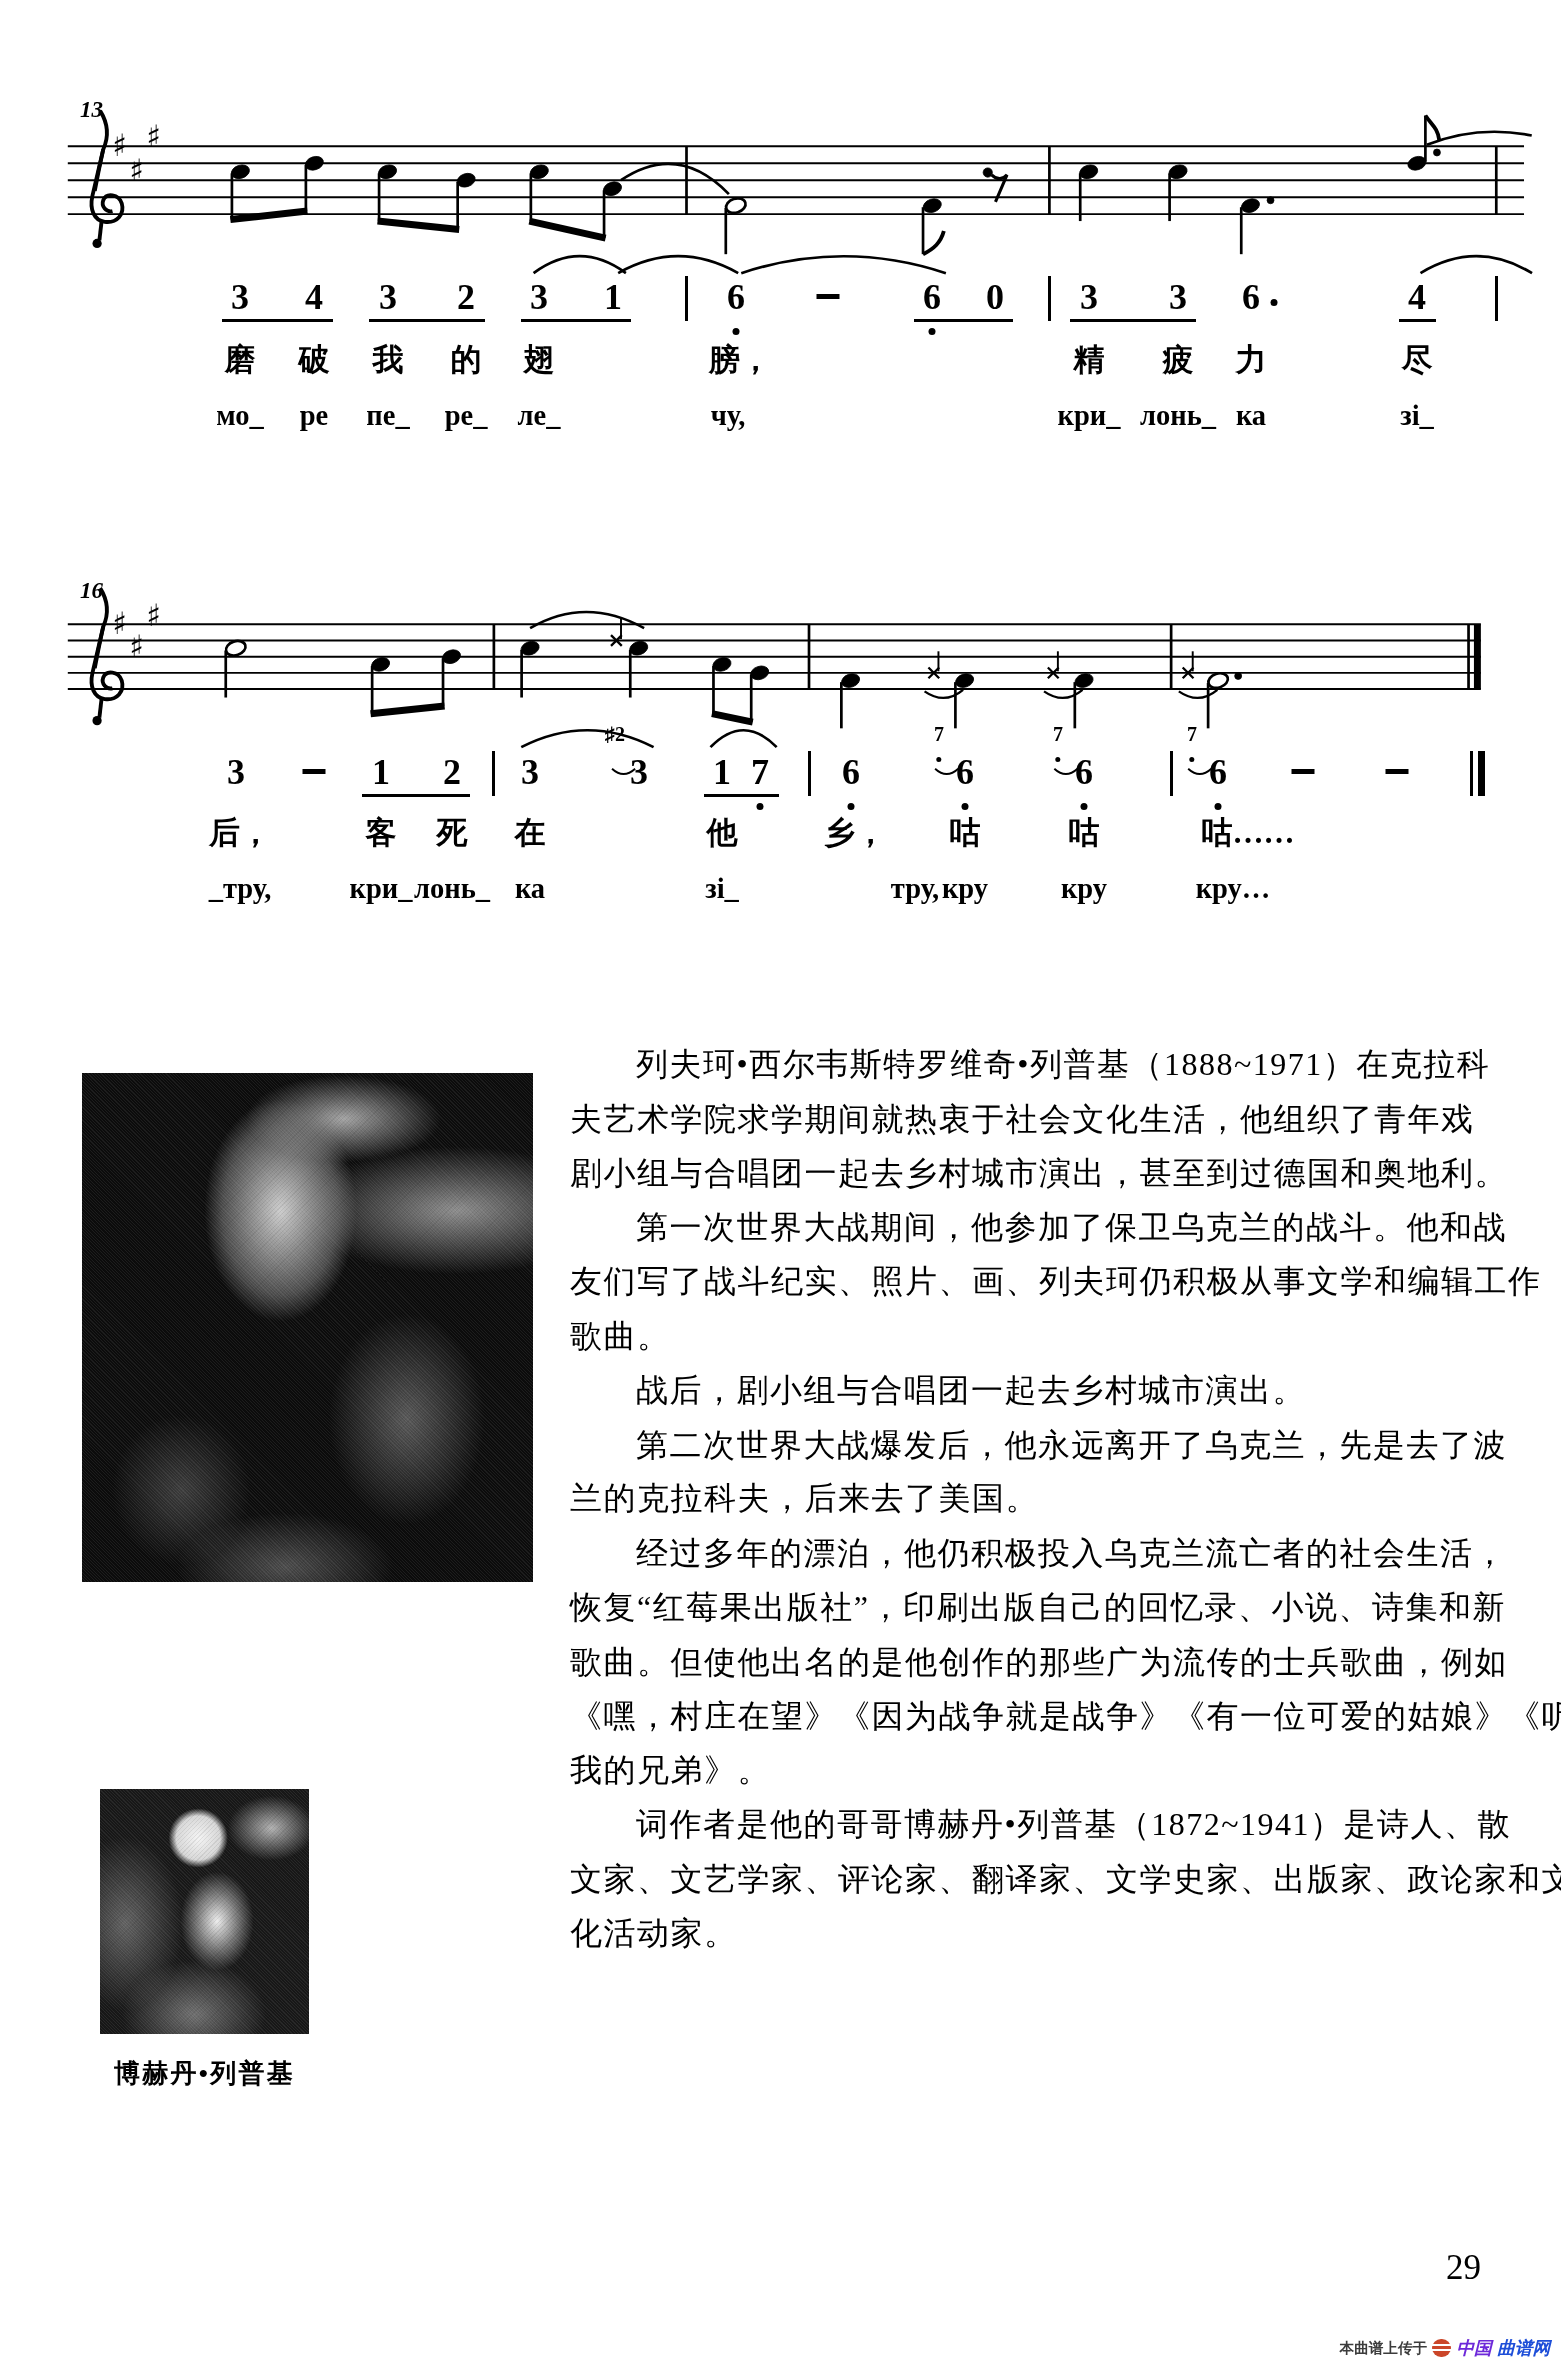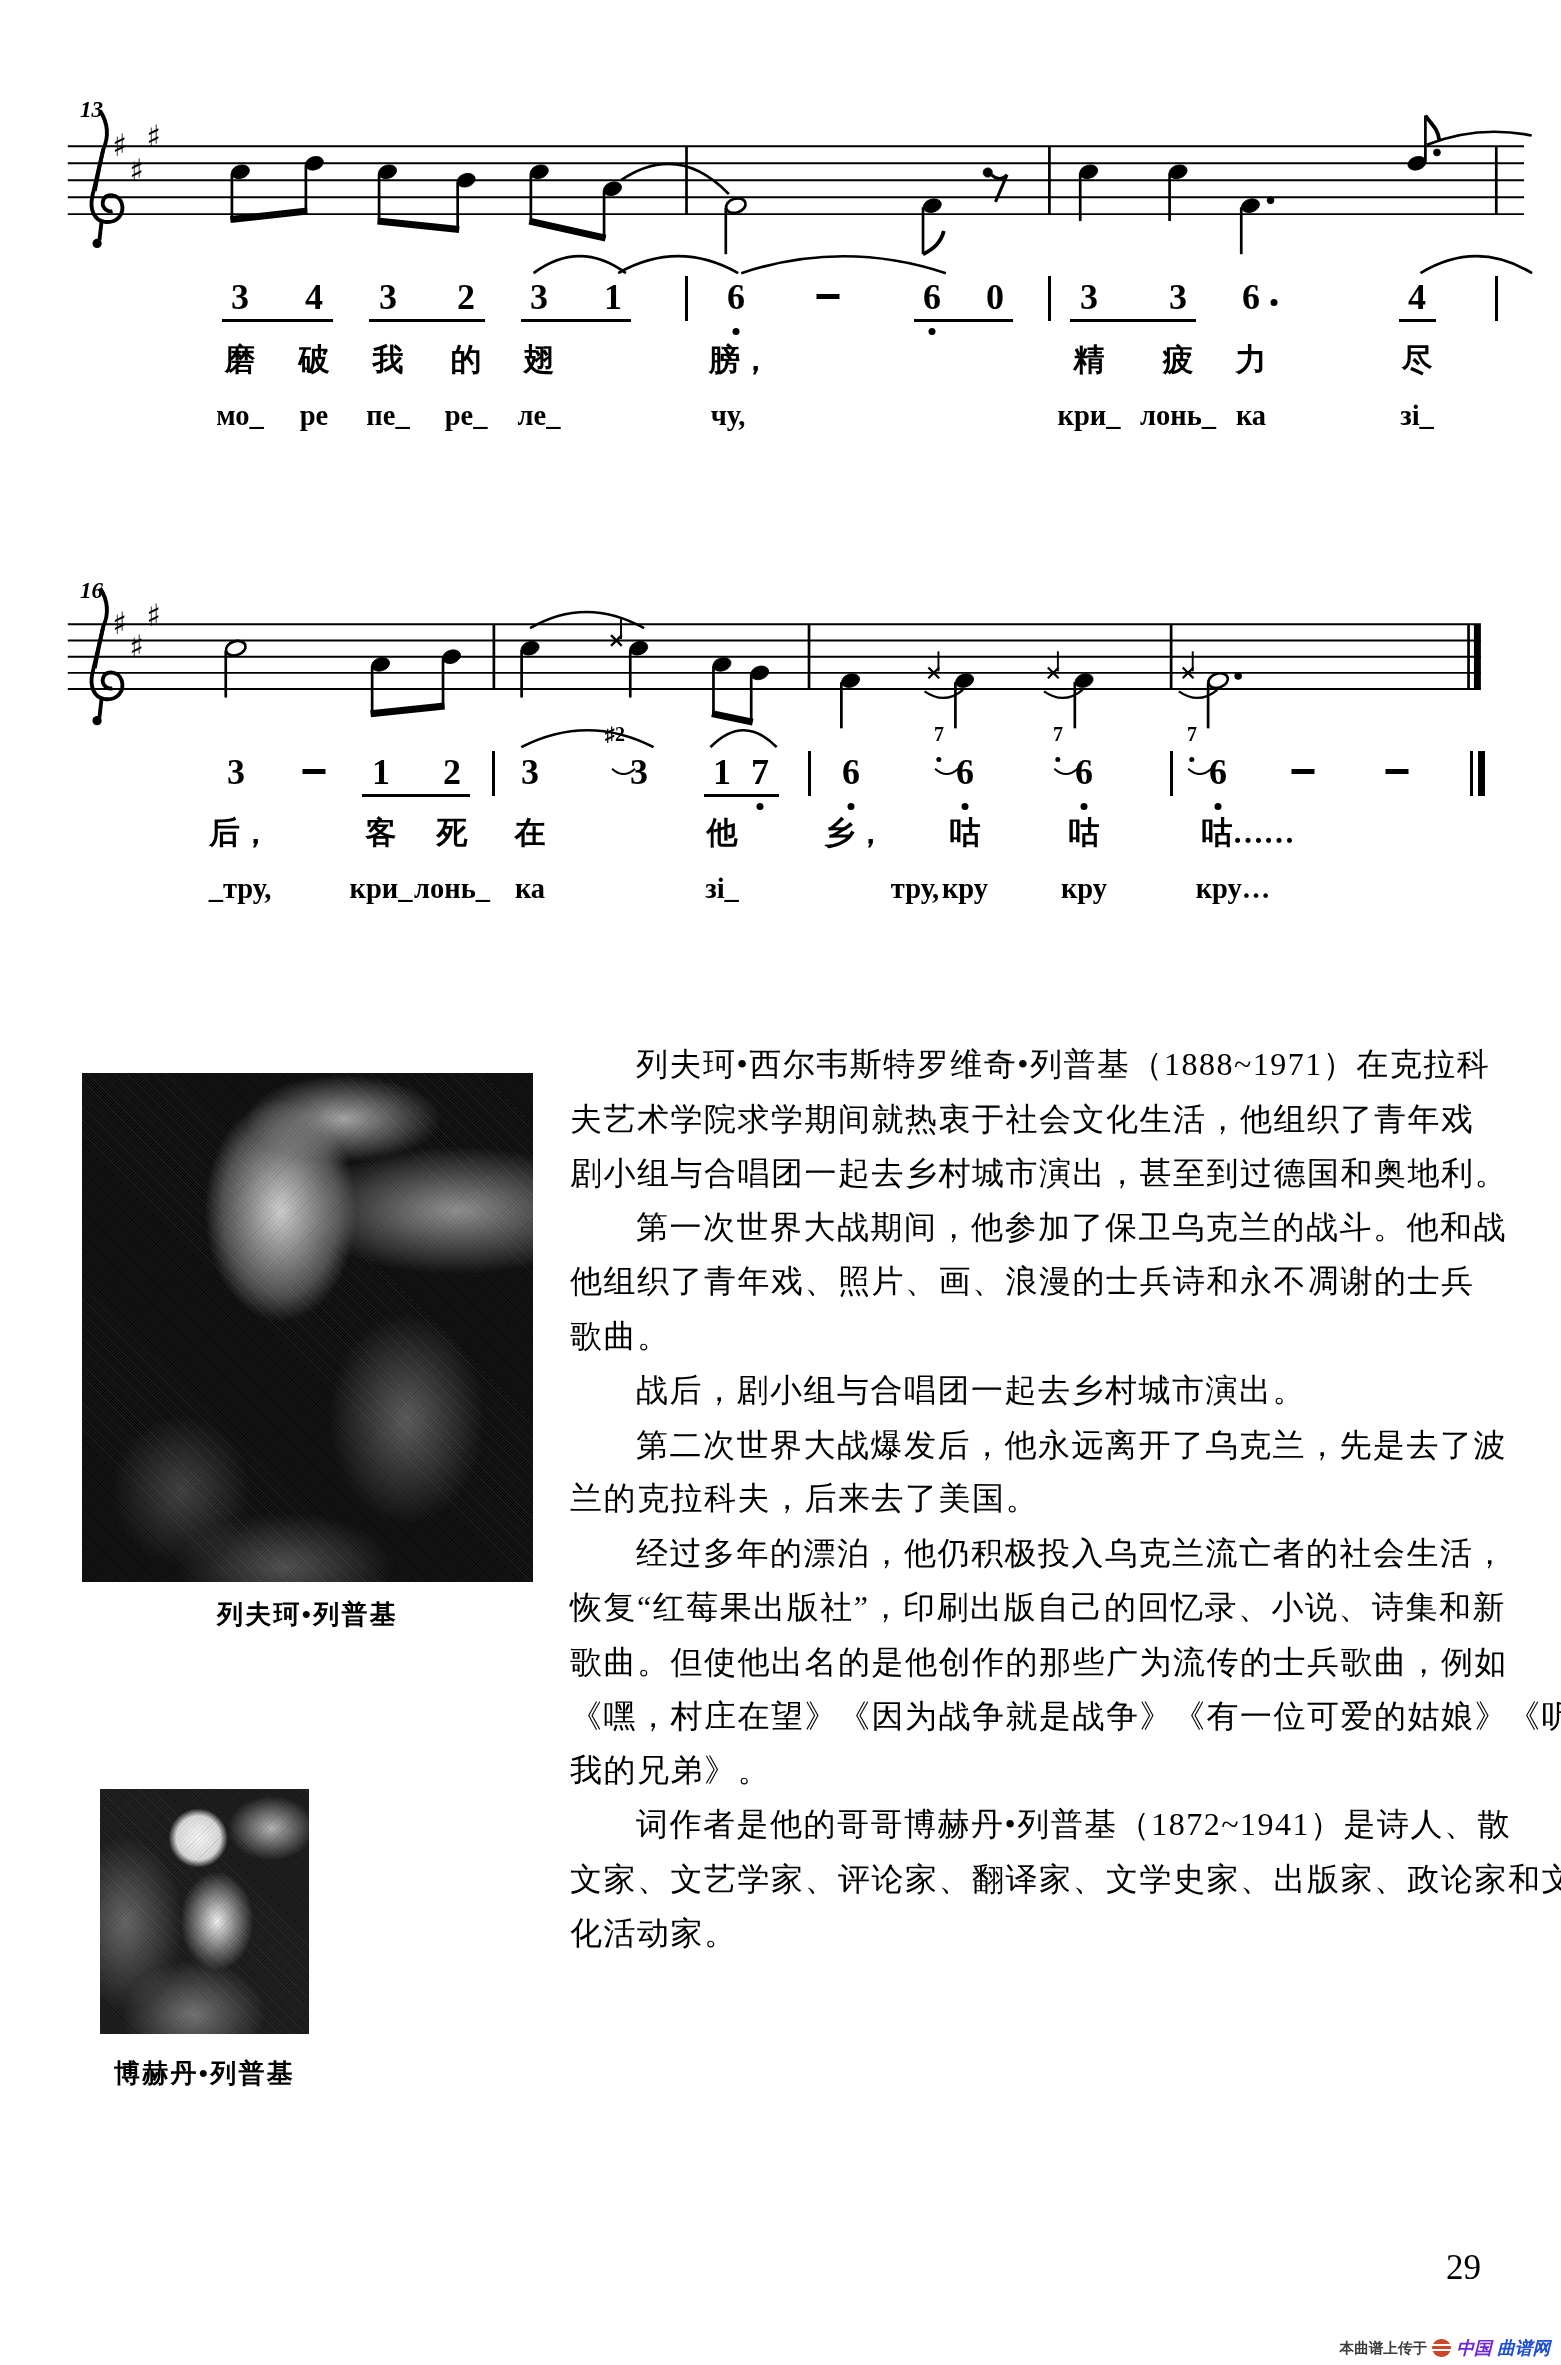--- a/index.html
+++ b/index.html
@@ -295,31 +295,30 @@
       <div class="lyr-uk" style="left: 452px; top: 875px;">лонь_</div>
       <div class="lyr-uk" style="left: 530px; top: 875px;">ка</div>
       <div class="lyr-uk" style="left: 722px; top: 875px;">зі_</div>
       <div class="lyr-uk" style="left: 891px; top: 875px; margin-left: 24px;">тру,</div>
       <div class="lyr-uk" style="left: 965px; top: 875px;">кру</div>
       <div class="lyr-uk" style="left: 1084px; top: 875px;">кру</div>
       <div class="lyr-uk" style="left: 1233px; top: 875px;">кру…</div>
     </div>
 
   <div id="photo1" class="photo"></div>
-  <div class="caption" style="left:82px;top:1597px;width:451px;">列夫珂•列普基</div>
 
   <div id="photo2" class="photo"></div>
   <div class="caption" style="left:85px;top:2056px;width:239px;">博赫丹•列普基</div>
 
   <div id="bio">
       <div class="bio-line" style="left: 636px; top: 1045px;">列夫珂•西尔韦斯特罗维奇•列普基（1888~1971）在克拉科</div>
       <div class="bio-line" style="left: 570px; top: 1100px;">夫艺术学院求学期间就热衷于社会文化生活，他组织了青年戏</div>
       <div class="bio-line" style="left: 570px; top: 1154px;">剧小组与合唱团一起去乡村城市演出，甚至到过德国和奥地利。</div>
       <div class="bio-line" style="left: 636px; top: 1208px;">第一次世界大战期间，他参加了保卫乌克兰的战斗。他和战</div>
-      <div class="bio-line" style="left: 570px; top: 1262px;">他组织了青年戏、照片、画、浪漫的士兵诗和永不凋谢的士兵</div>
+      <div class="bio-line" style="left: 570px; top: 1262px;">友们写了战斗纪实、照片、画、列夫珂仍积极从事文学和编辑工作</div>
       <div class="bio-line" style="left: 570px; top: 1317px;">歌曲。</div>
       <div class="bio-line" style="left: 636px; top: 1371px;">战后，剧小组与合唱团一起去乡村城市演出。</div>
       <div class="bio-line" style="left: 636px; top: 1426px;">第二次世界大战爆发后，他永远离开了乌克兰，先是去了波</div>
       <div class="bio-line" style="left: 570px; top: 1479px;">兰的克拉科夫，后来去了美国。</div>
       <div class="bio-line" style="left: 636px; top: 1534px;">经过多年的漂泊，他仍积极投入乌克兰流亡者的社会生活，</div>
       <div class="bio-line" style="left: 570px; top: 1588px;">恢复“红莓果出版社”，印刷出版自己的回忆录、小说、诗集和新</div>
       <div class="bio-line" style="left: 570px; top: 1643px;">歌曲。但使他出名的是他创作的那些广为流传的士兵歌曲，例如</div>
       <div class="bio-line" style="left: 570px; top: 1697px;">《嘿，村庄在望》《因为战争就是战争》《有一位可爱的姑娘》《听，</div>
       <div class="bio-line" style="left: 570px; top: 1751px;">我的兄弟》。</div>
       <div class="bio-line" style="left: 636px; top: 1805px; font-family: Liberation Serif, serif;">词作者是他的哥哥博赫丹•列普基（1872~1941）是诗人、散</div>

